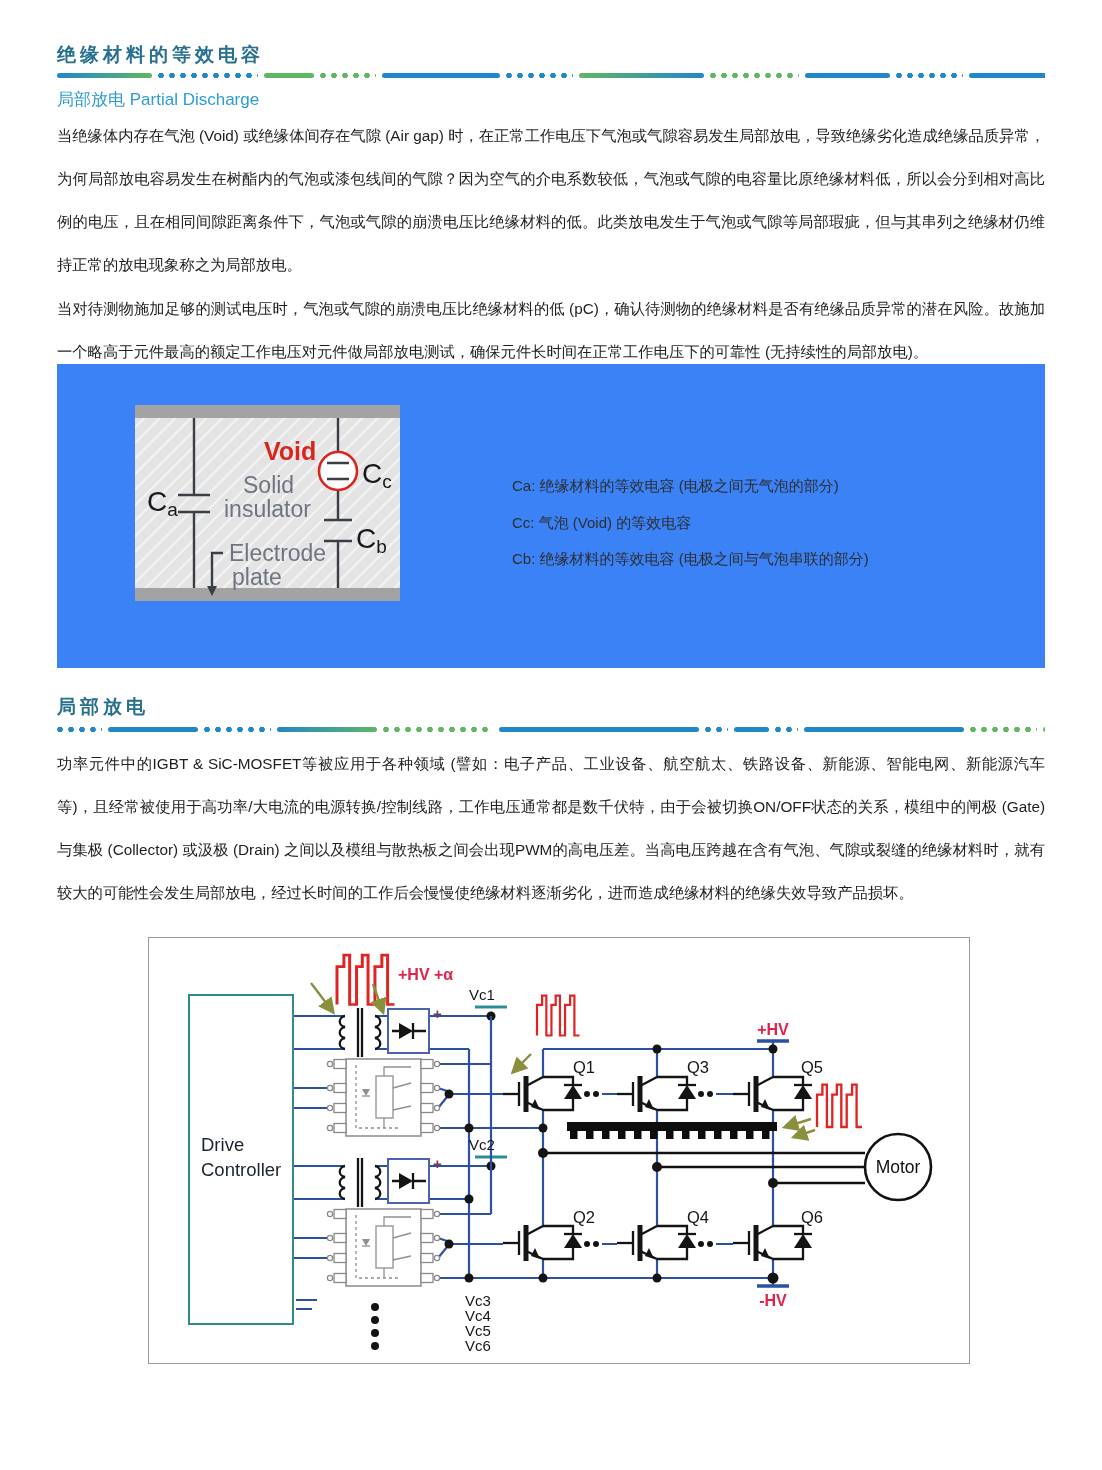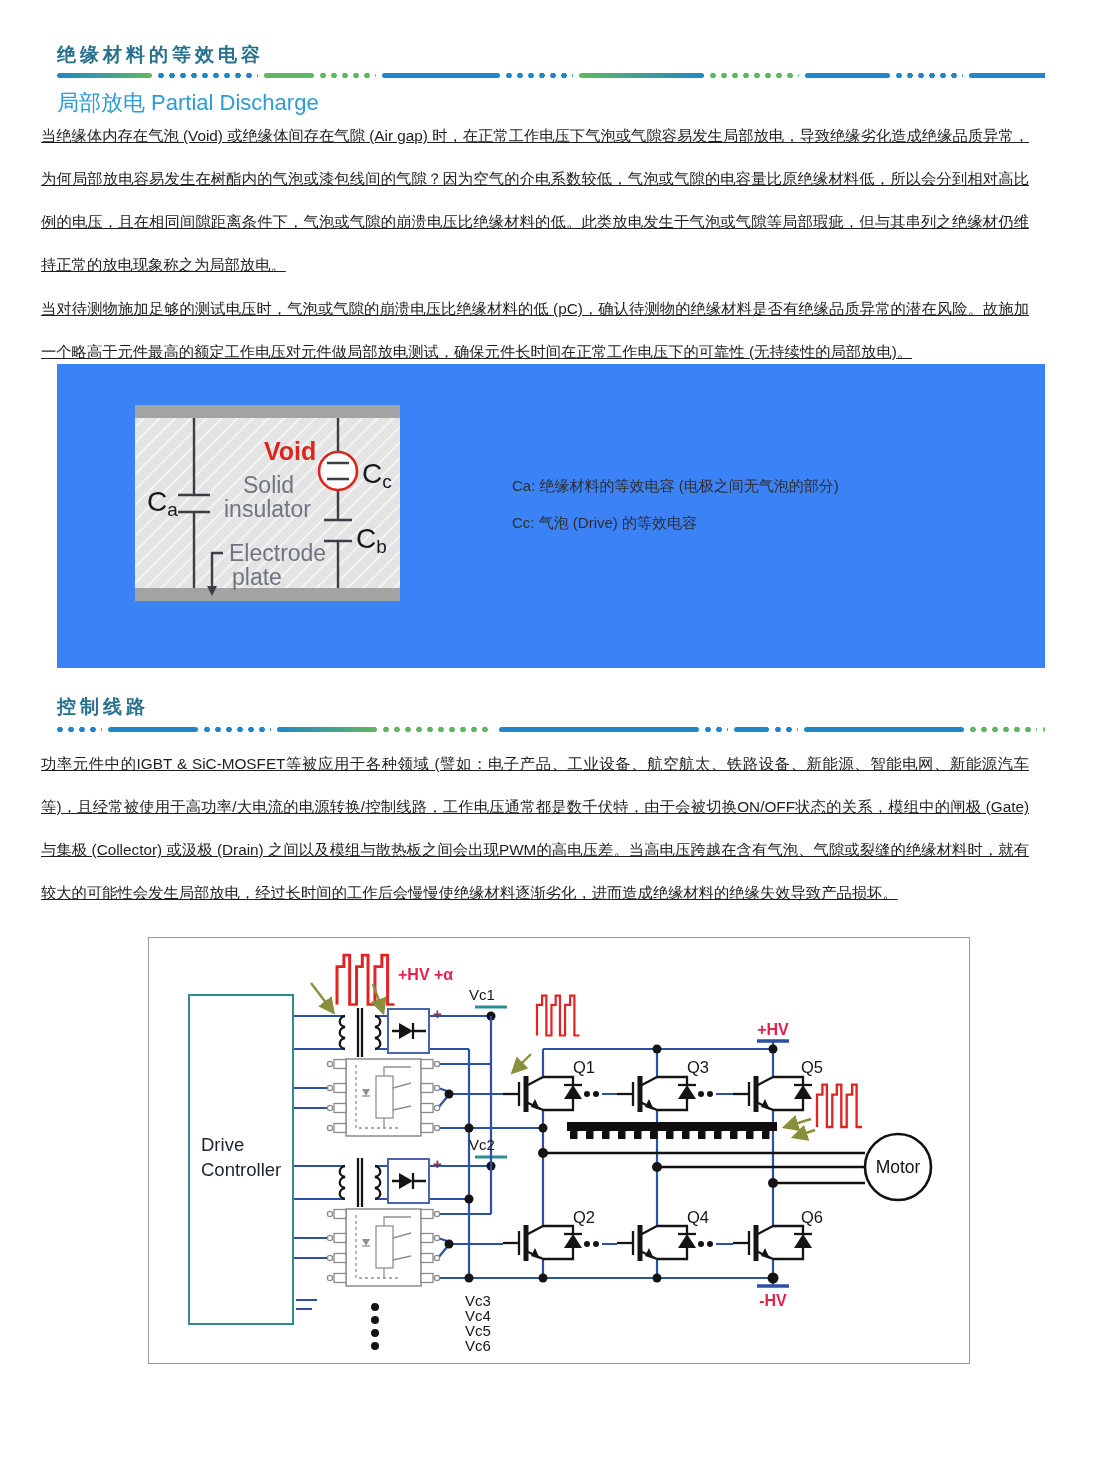--- a/index.html
+++ b/index.html
@@ -5,27 +5,27 @@
   html,body{margin:0;padding:0;}
   body{
     width:1102px;height:1470px;position:relative;background:#ffffff;
     font-family:"Liberation Sans","DejaVu Sans",sans-serif;color:#1f1f1f;
     overflow:hidden;
   }
   .h-title{position:absolute;left:57px;margin:0;font-size:19px;font-weight:bold;
     color:#27708E;letter-spacing:4px;}
   #title1{top:42px;}
   #title2{top:694px;}
-  .subtitle{position:absolute;left:57px;top:88px;font-size:22px;color:#2D9BD5;}
+  .subtitle{position:absolute;left:57px;top:88px;font-size:17px;color:#2D9BD5;}
   .sep{position:absolute;left:57px;width:988px;height:7px;display:flex;align-items:center;gap:6px;overflow:hidden;}
   #sep1{top:72px;} #sep2{top:726px;}
   .sep .b{height:5px;border-radius:3px;flex:none;}
   .sep .dg{height:7px;flex:none;background-repeat:repeat-x;background-size:11px 7px;}
-  .para{position:absolute;left:41px;width:988px;font-size:15.3px;line-height:43px;
-    text-align:justify;color:#1e1e1e;margin:0;text-decoration:underline;}
+  .para{position:absolute;left:57px;width:988px;font-size:15.3px;line-height:43px;
+    text-align:justify;color:#1e1e1e;margin:0;}
   #para1{top:114px;} #para2{top:287px;} #para3{top:742px;}
   .figbox{position:absolute;left:57px;top:364px;width:988px;height:304px;background:#3b82f6;}
   .legend{position:absolute;left:455px;top:104px;font-size:15px;line-height:36.5px;color:#2e2e2e;}
   .circbox{position:absolute;left:148px;top:937px;width:822px;height:427px;
     border:1.6px solid #9a9a9a;background:#fff;box-sizing:border-box;}
   
   .w{stroke:#2B50A4;stroke-width:2.2;fill:none;}
   .wb{stroke:#2B50A4;stroke-width:3.4;fill:none;}
   .mk{stroke:#111;stroke-width:2.6;fill:none;}
   .s2{stroke:#141414;stroke-width:2.3;fill:none;}
@@ -103,25 +103,26 @@
     <text class="gry" x="186" y="129">Solid</text>
     <text class="gry" x="167" y="153">insulator</text>
     <text class="gry" x="172" y="197">Electrode</text>
     <text class="gry" x="175" y="221">plate</text>
     <text class="cap" x="90" y="147"><tspan>C</tspan><tspan class="sub" dy="5">a</tspan></text>
     <text class="cap" x="305" y="119"><tspan>C</tspan><tspan class="sub" dy="5">c</tspan></text>
     <text class="cap" x="299" y="184"><tspan>C</tspan><tspan class="sub" dy="5">b</tspan></text>
   </svg>
   <div class="legend">
     <div>Ca: 绝缘材料的等效电容 (电极之间无气泡的部分)</div>
-    <div>Cc: 气泡 (Drive) 的等效电容</div>
+    <div>Cc: 气泡 (Void) 的等效电容</div>
+    <div>Cb: 绝缘材料的等效电容 (电极之间与气泡串联的部分)</div>
   </div>
 </div>
 
-<h1 id="title2" class="h-title">控制线路</h1>
+<h1 id="title2" class="h-title">局部放电</h1>
 
 <div id="sep2" class="sep">
   <span class="dg" style="width:45px;background-image:radial-gradient(circle at 3px 3.5px,#2187C8 2.6px,transparent 2.9px)"></span>
   <span class="b" style="width:90px;background:#2187C8"></span>
   <span class="dg" style="width:67px;background-image:radial-gradient(circle at 3px 3.5px,#2187C8 2.6px,transparent 2.9px)"></span>
   <span class="b" style="width:100px;background:linear-gradient(90deg,#2187C8,#5FB763)"></span>
   <span class="dg" style="width:110px;background-image:radial-gradient(circle at 3px 3.5px,#5FB763 2.6px,transparent 2.9px)"></span>
   <span class="b" style="width:200px;background:#2187C8"></span>
   <span class="dg" style="width:23px;background-image:radial-gradient(circle at 3px 3.5px,#2187C8 2.6px,transparent 2.9px)"></span>
   <span class="b" style="width:35px;background:#2187C8"></span>

